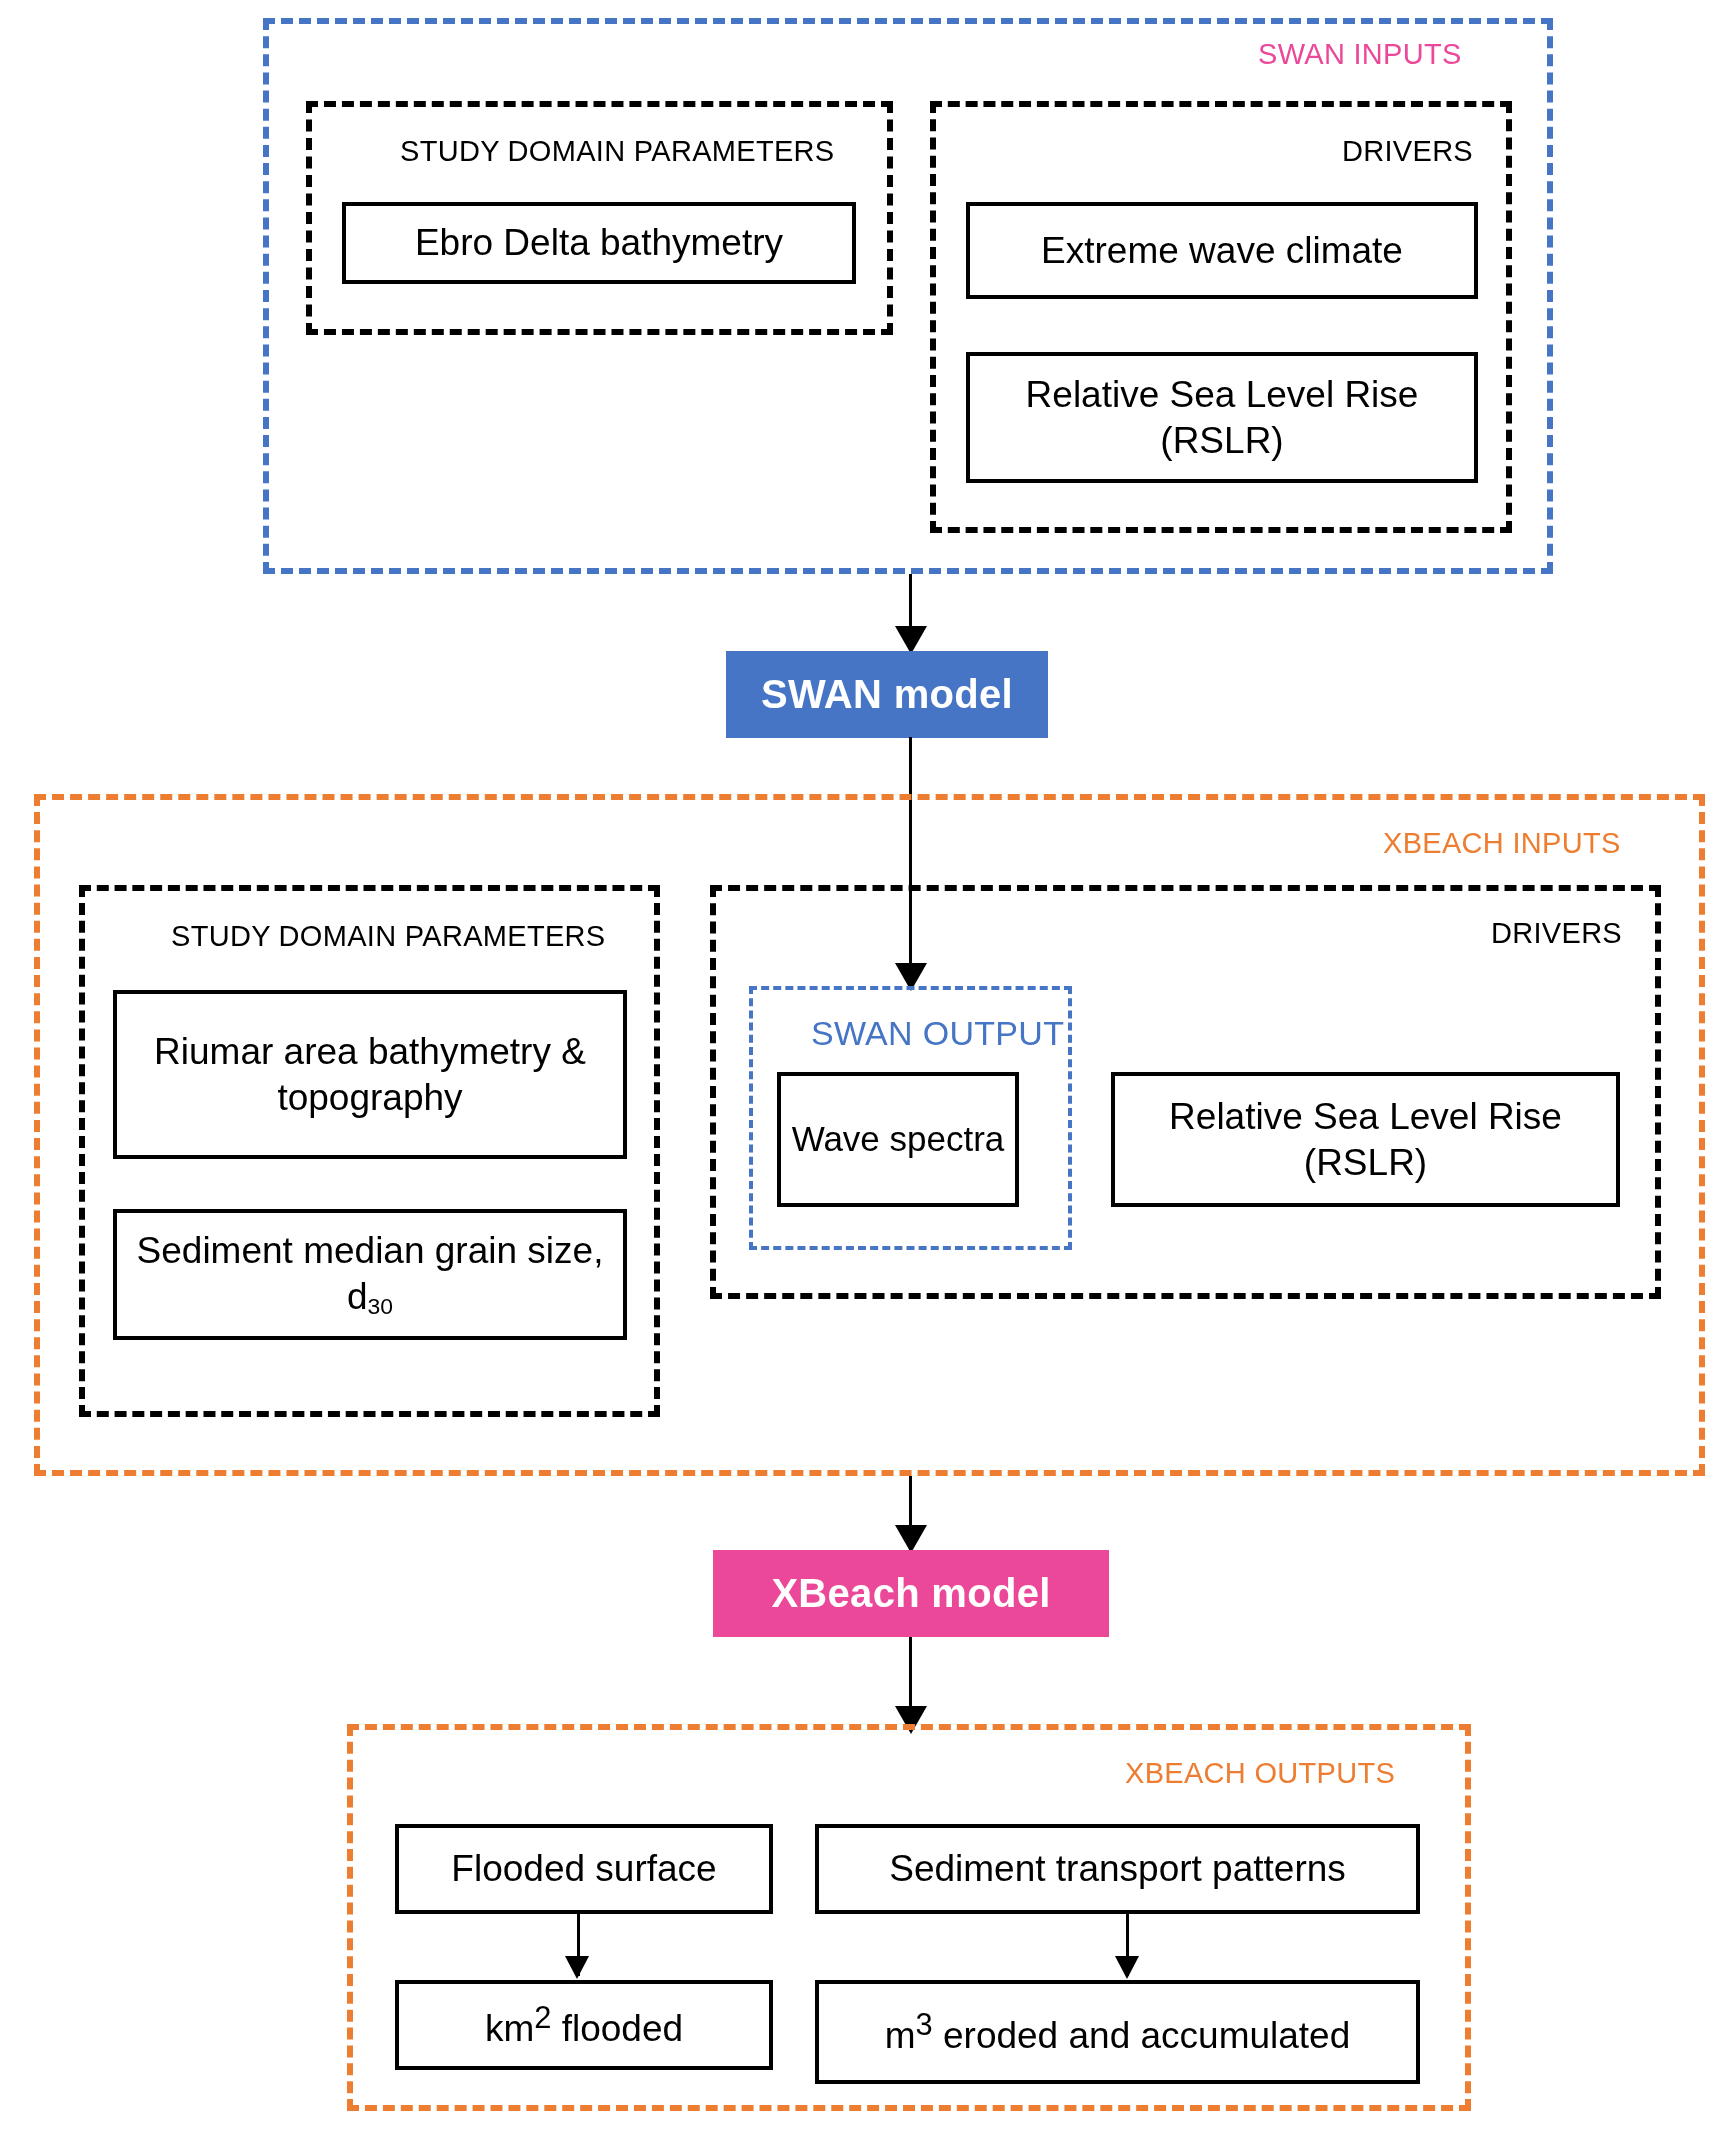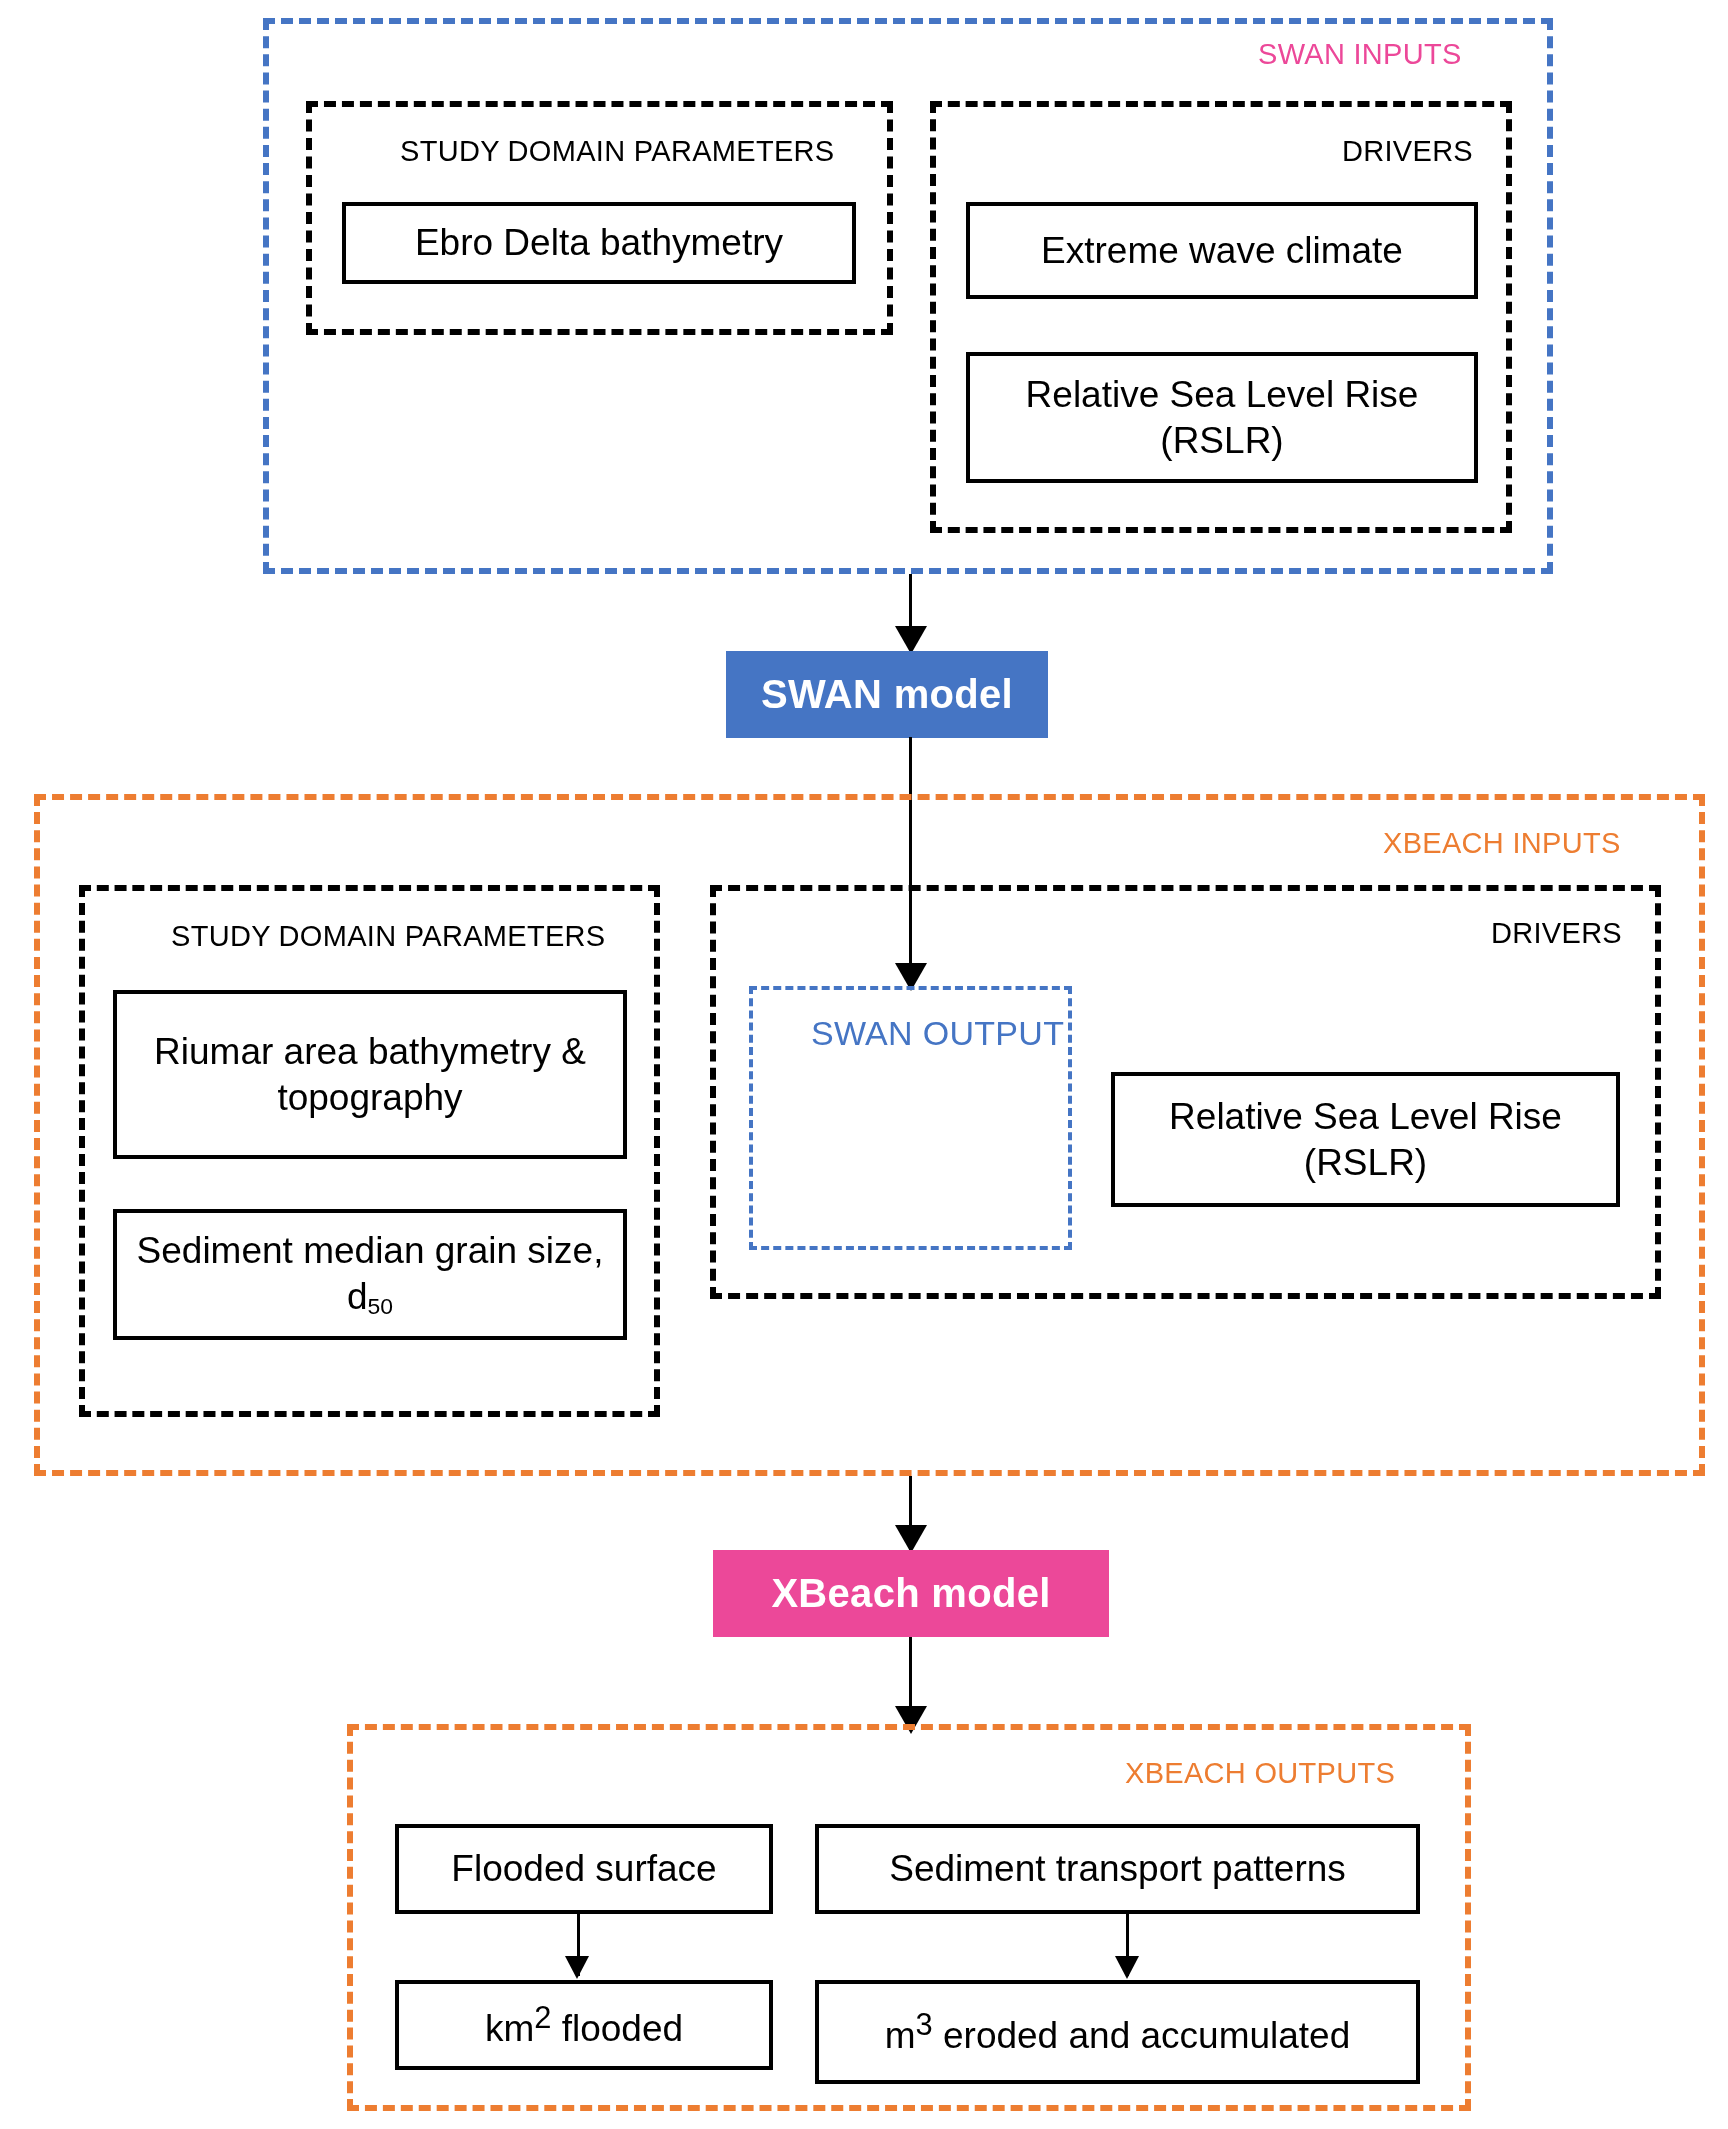--- a/index.html
+++ b/index.html
@@ -126,29 +126,32 @@
   <div class="abs group group-orange" style="left:34px; top:794px; width:1671px; height:682px;"></div>
   <div class="group-label label-orange" style="left:1383px; top:829px;">XBEACH INPUTS</div>
 
   <div class="abs group group-black" style="left:79px; top:885px; width:581px; height:532px;"></div>
   <div class="group-label label-black" style="left:171px; top:922px;">STUDY DOMAIN  PARAMETERS</div>
   <div class="abs node" style="left:113px; top:990px; width:514px; height:169px;">
     <span>Riumar area bathymetry &amp; topography</span>
   </div>
   <div class="abs node" style="left:113px; top:1209px; width:514px; height:131px;">
     <span>
-      <span>Sediment median grain size, d</span><sub>50</sub>
+      <span>Sediment median grain size, d</span><sub>30</sub>
     </span>
   </div>
 
   <div class="abs group group-black" style="left:710px; top:885px; width:951px; height:414px;"></div>
   <div class="group-label label-black" style="left:1491px; top:919px;">DRIVERS</div>
 
   <div class="abs group group-blue-thin" style="left:749px; top:986px; width:323px; height:264px;"></div>
   <div class="group-label label-blue-sm" style="left:811px; top:1016px;">SWAN OUTPUT</div>
+  <div class="abs node small" style="left:777px; top:1072px; width:242px; height:135px;">
+    <span>Wave spectra</span>
+  </div>
 
   <div class="abs node" style="left:1111px; top:1072px; width:509px; height:135px;">
     <span>Relative Sea Level Rise (RSLR)</span>
   </div>
 
   <div class="abs arrow-line" style="left:909px; top:1476px; height:77px;"></div>
   <div class="abs arrow-head" style="left:895px; top:1525px;"></div>
 
   <div class="abs model-bar model-xbeach" style="left:713px; top:1550px; width:396px; height:87px;">
     <span>XBeach model</span>

